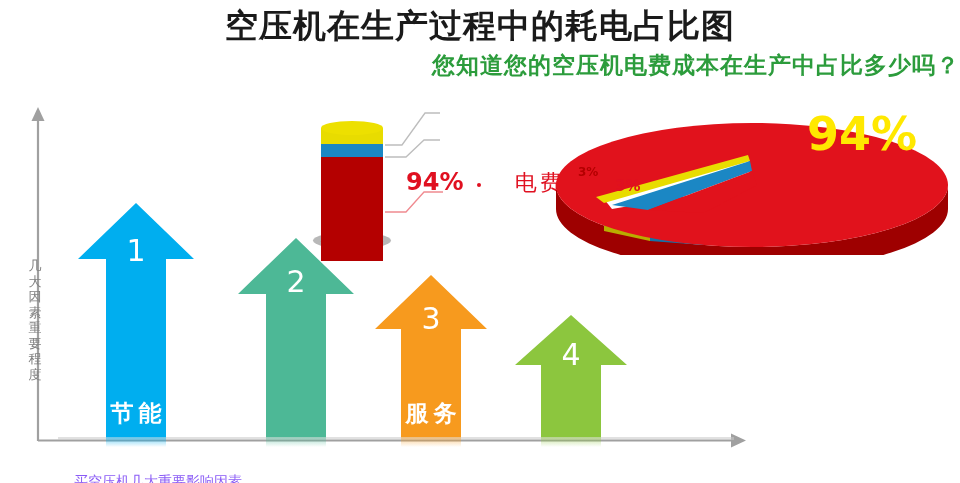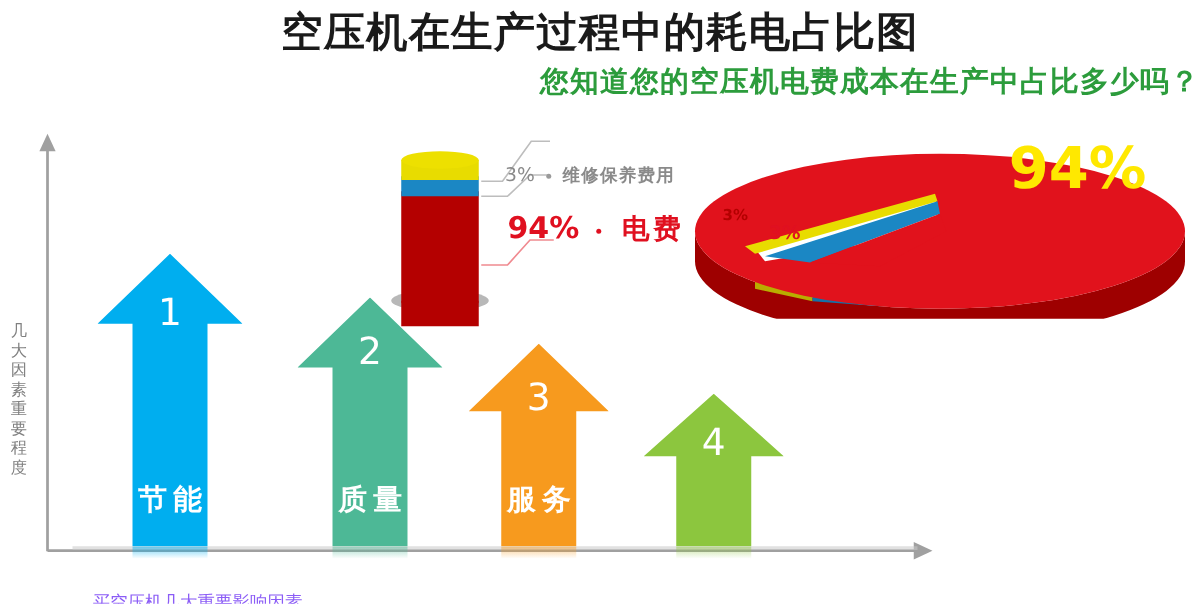--- a/index.html
+++ b/index.html
@@ -17,38 +17,38 @@
     font-family:"DejaVu Sans","Liberation Sans",sans-serif;
   }
   .subtitle{
     position:absolute;left:0;top:50px;width:960px;text-align:right;
     font-size:23px;font-weight:bold;color:#2c9c3c;letter-spacing:1px;
   }
 
   
   .axis-svg{position:absolute;left:0;top:0;}
   .y-axis-label{
-    position:absolute;left:4px;top:258px;width:22px;
+    position:absolute;left:24px;top:258px;width:22px;
     font-size:13px;color:#808080;line-height:15.5px;text-align:center;
     letter-spacing:0px;
   }
   .x-axis-label{
     position:absolute;left:74px;top:473px;
     font-size:14px;color:#8b5cf6;white-space:nowrap;
   }
 
   
   .arrow{position:absolute;}
   .arrow .num{
     position:absolute;width:100%;text-align:center;
     color:#ffffff;font-size:30px;font-weight:normal;
     font-family:"DejaVu Sans","Liberation Sans",sans-serif;
   }
   .arrow .alabel{
-    position:absolute;width:100%;text-align:center;bottom:22px;
+    position:absolute;width:100%;text-align:center;bottom:8px;
     color:#ffffff;font-size:23px;font-weight:bold;letter-spacing:5px;
     text-indent:5px;
   }
 
   
   .cyl{position:absolute;}
   .cyl-base{
     position:absolute;left:-8px;bottom:-7px;width:78px;height:17px;
     border-radius:50%;background:#b8b8b8;
   }
@@ -71,21 +71,21 @@
   .cyl-bodybottom{
     position:absolute;left:0;bottom:-6px;width:62px;height:13px;
     border-radius:50%;background:#b40000;
   }
 
   
   .callout{position:absolute;white-space:nowrap;}
   .pct-gray{color:#8a8a8a;font-size:15px;}
   .name-gray{color:#8a8a8a;font-size:14px;font-weight:bold;letter-spacing:1px;}
   .pct-red{color:#e01020;font-size:24px;font-weight:bold;}
-  .name-red{color:#e01020;font-size:22px;font-weight:bold;letter-spacing:3px;}
+  .name-red{color:#e01020;font-size:22px;font-weight:normal;letter-spacing:3px;margin-left:17px;}
   .dot{display:inline-block;width:4px;height:4px;border-radius:50%;
        background:#9a9a9a;vertical-align:2px;margin:0 4px;}
   .dot-red{background:#e01020;}
 
   
   .pie-wrap{position:absolute;}
   .pie-94{
     position:absolute;left:255px;top:-8px;
     color:#ffe800;font-size:46px;font-weight:bold;
     font-family:"DejaVu Sans","Liberation Sans",sans-serif;
@@ -130,21 +130,20 @@
         </defs>
       <rect x="28" y="0" width="60" height="10" fill="url(#r1)"></rect>
     </svg>
   </div>
 
   <div class="arrow" style="left:238px;top:238px;width:116px;height:199px;">
     <svg width="116" height="199" viewBox="0 0 116 199">
       <path d="M58 0 L116 56 L88 56 L88 199 L28 199 L28 56 L0 56 Z" fill="#4DB896"></path>
     </svg>
     <div class="num" style="top:26px;">2</div>
-    <div class="alabel">质量</div>
     <svg width="116" height="10" style="position:absolute;left:0;top:199px;">
       <defs>
           <linearGradient id="r2" x1="0" y1="0" x2="0" y2="1">
         <stop offset="0" stop-color="#4DB896" stop-opacity="0.5"></stop>
         <stop offset="1" stop-color="#4DB896" stop-opacity="0"></stop>
           </linearGradient>
         </defs>
       <rect x="28" y="0" width="60" height="10" fill="url(#r2)"></rect>
     </svg>
   </div>
@@ -194,25 +193,20 @@
   <svg width="300" height="160" style="position:absolute;left:380px;top:100px;">
 
     <polyline points="5,45 22,45 45,13 60,13" fill="none" stroke="#bdbdbd" stroke-width="1.3"></polyline>
 
     <polyline points="5,57 26,57 44,40 60,40" fill="none" stroke="#bdbdbd" stroke-width="1.3"></polyline>
 
     <polyline points="5,112 26,112 44,92 63,92" fill="none" stroke="#f08a90" stroke-width="1.3"></polyline>
   </svg>
 
 
-  <div class="callout" style="left:404px;top:130px;">
-    <span class="pct-gray">3%</span>
-    <span class="dot"></span>
-    <span class="name-gray">维修保养费用</span>
-  </div>
 
   <div class="callout" style="left:406px;top:168px;">
     <span class="pct-red">94%</span>
     <span class="dot dot-red" style="vertical-align:3px;margin:0 12px 0 8px;"></span>
     <span class="name-red">电费</span>
   </div>
 
   <div class="pie-wrap" style="left:552px;top:115px;width:400px;height:140px;">
     <svg width="400" height="140" viewBox="0 0 400 140">
 

